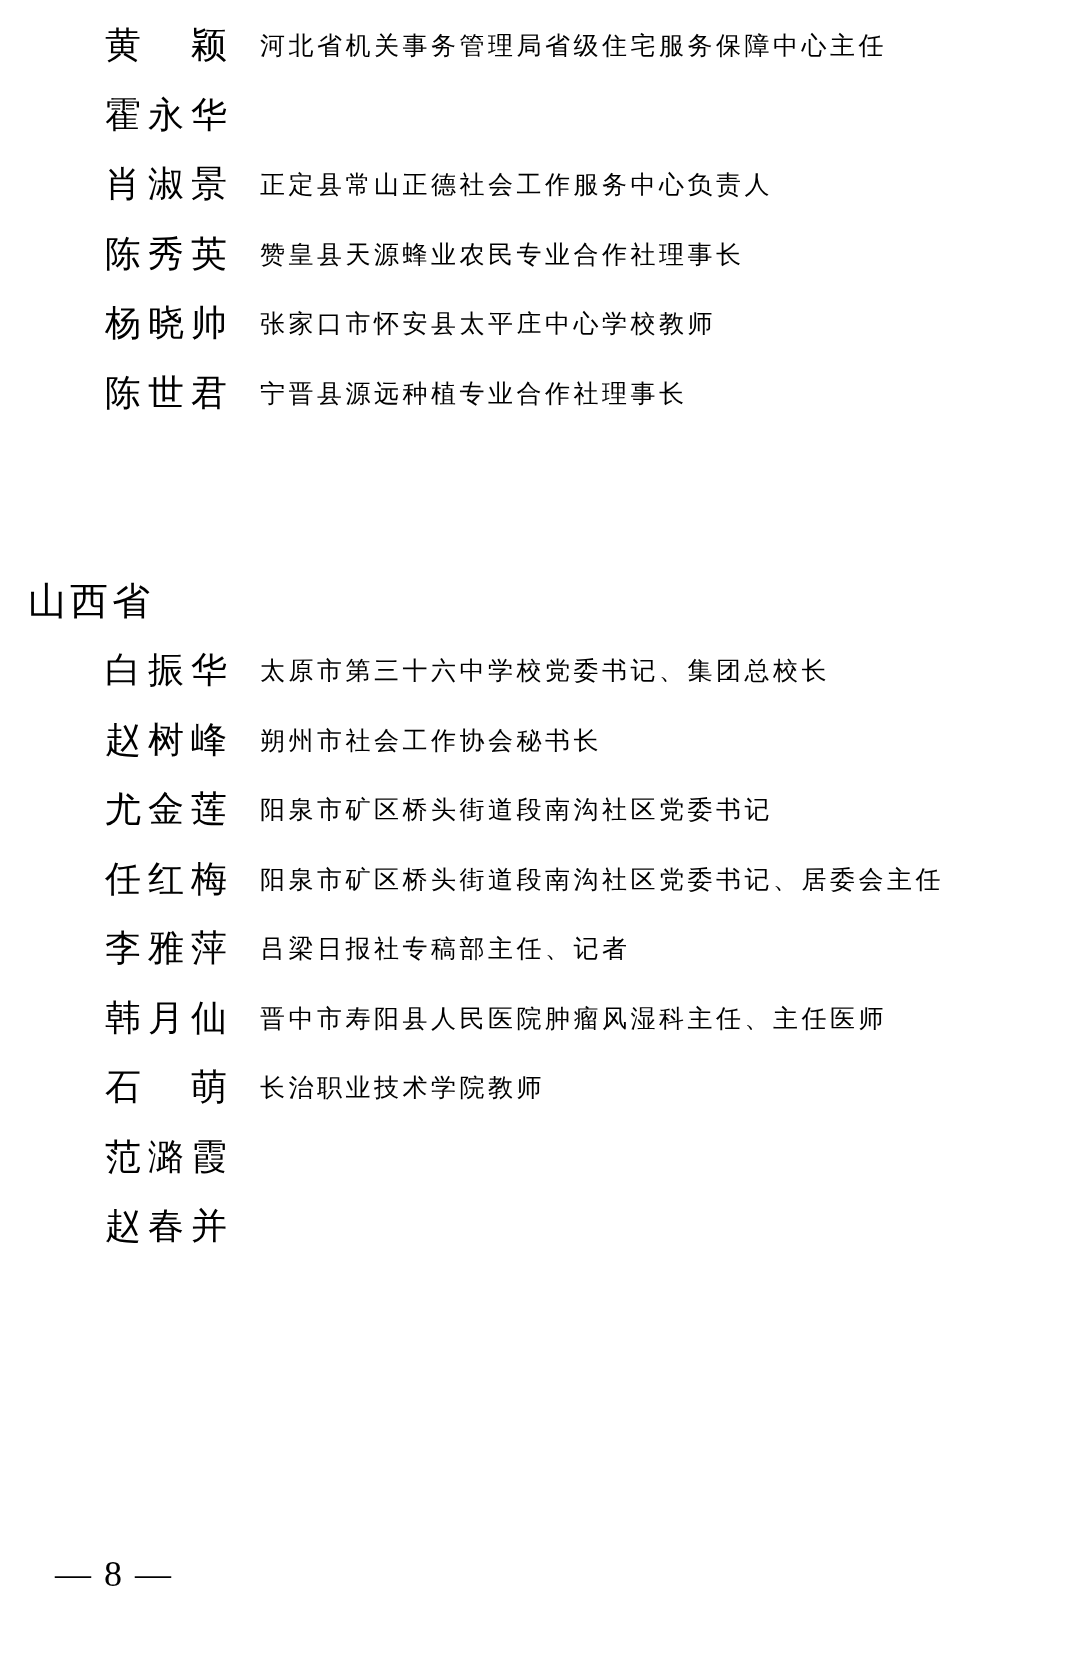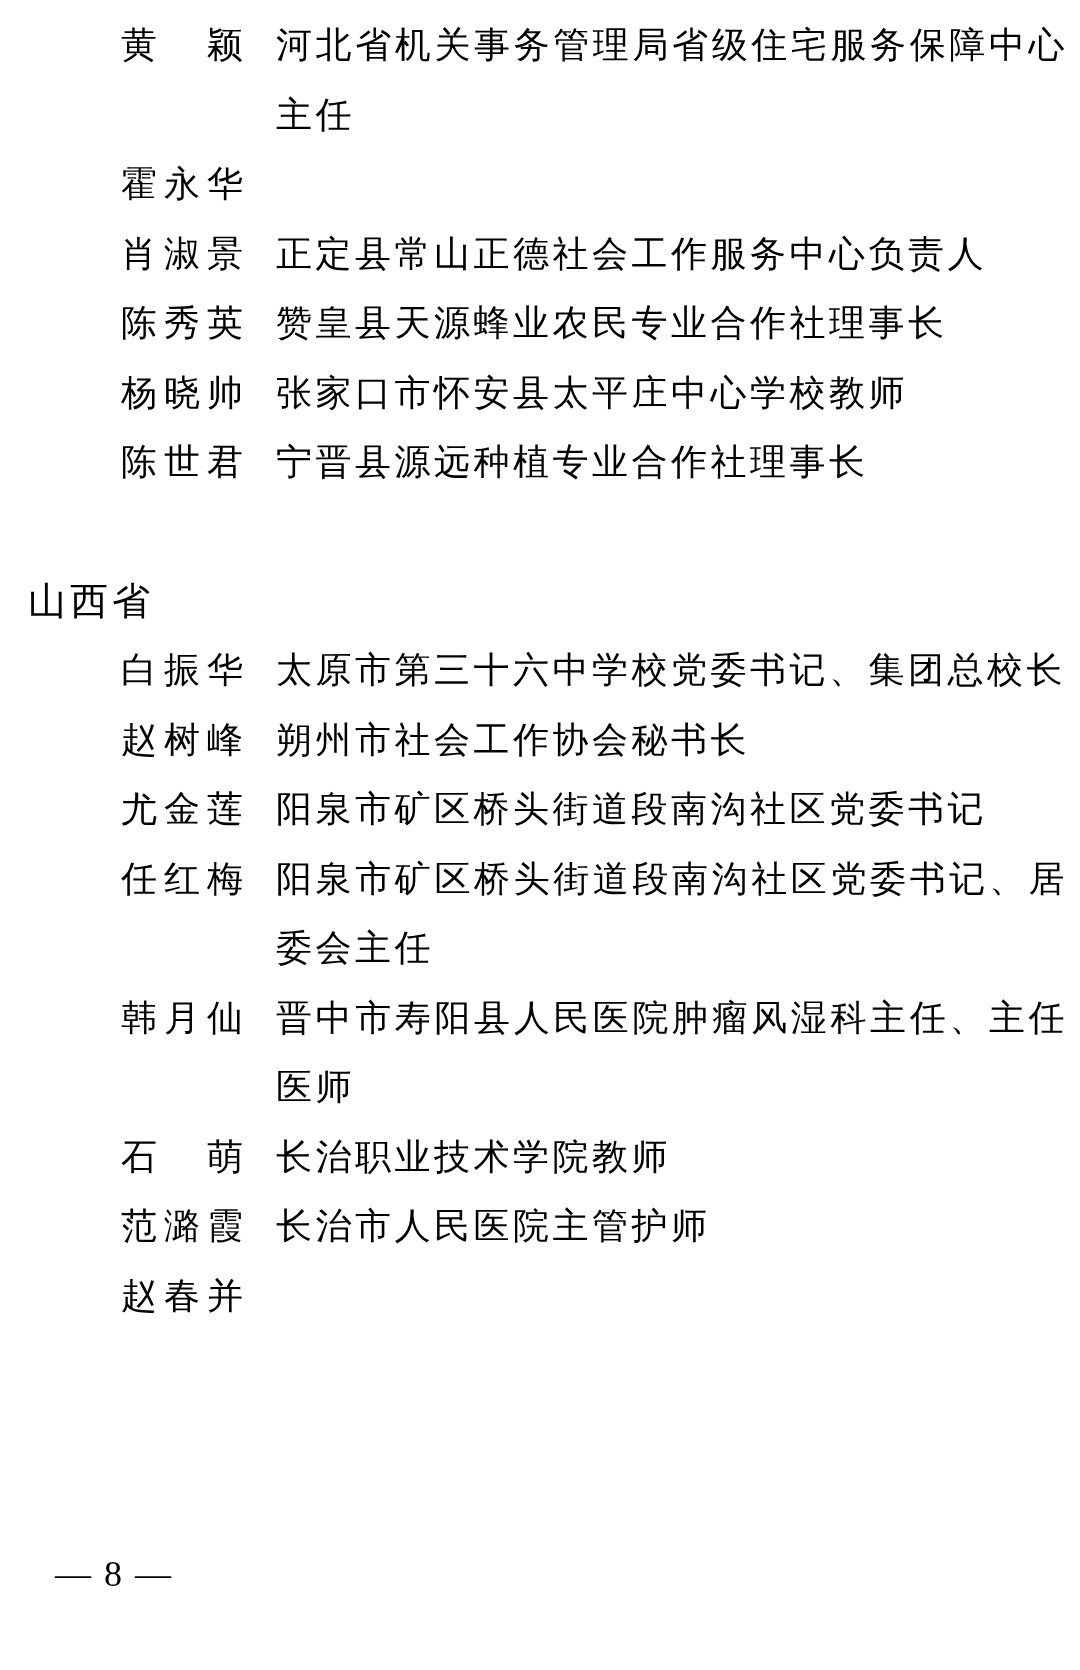--- a/index.html
+++ b/index.html
@@ -9,40 +9,39 @@
     height: 1670px;
     background: #ffffff;
     color: #000000;
     font-family: "Liberation Serif", "DejaVu Serif", serif;
     overflow: hidden;
   }
   .entries {
     position: absolute;
     left: 0;
     right: 0;
-    padding-left: 16px;
   }
   .entries-hebei { top: 11px; }
   .entries-shanxi { top: 636px; }
   .entry {
     display: flex;
     align-items: flex-start;
   }
   .name {
     flex: 0 0 122px;
     margin-left: 105px;
     font-size: 36px;
     line-height: 69.5px;
     text-align: justify;
     text-align-last: justify;
   }
   .position {
     flex: 0 0 792px;
     margin-left: 33px;
-    font-size: 36px;
+    font-size: 25px;
     line-height: 69.5px;
     letter-spacing: 3.5px;
     word-break: break-all;
     text-align: justify;
     text-justify: inter-character;
   }
   .section-header {
     position: absolute;
     top: 567px;
     left: 28px;
@@ -107,30 +106,33 @@
     </div>
     <div class="entry">
       <span class="name">尤金莲</span>
       <span class="position">阳泉市矿区桥头街道段南沟社区党委书记</span>
     </div>
     <div class="entry">
       <span class="name">任红梅</span>
       <span class="position">阳泉市矿区桥头街道段南沟社区党委书记、居委会主任</span>
     </div>
     <div class="entry">
+      <span class="name">李雅萍</span>
+      <span class="position">吕梁日报社专稿部主任、记者</span>
+    </div>
+    <div class="entry">
       <span class="name">韩月仙</span>
       <span class="position">晋中市寿阳县人民医院肿瘤风湿科主任、主任医师</span>
     </div>
     <div class="entry">
       <span class="name">石　萌</span>
       <span class="position">长治职业技术学院教师</span>
     </div>
     <div class="entry">
       <span class="name">范潞霞</span>
-      <span class="position">长治市人民医院主管护师</span>
     </div>
     <div class="entry">
       <span class="name">赵春并</span>
     </div>
   </div>
 
   <div class="page-number">— 8 —</div>
 
 </div>
 

